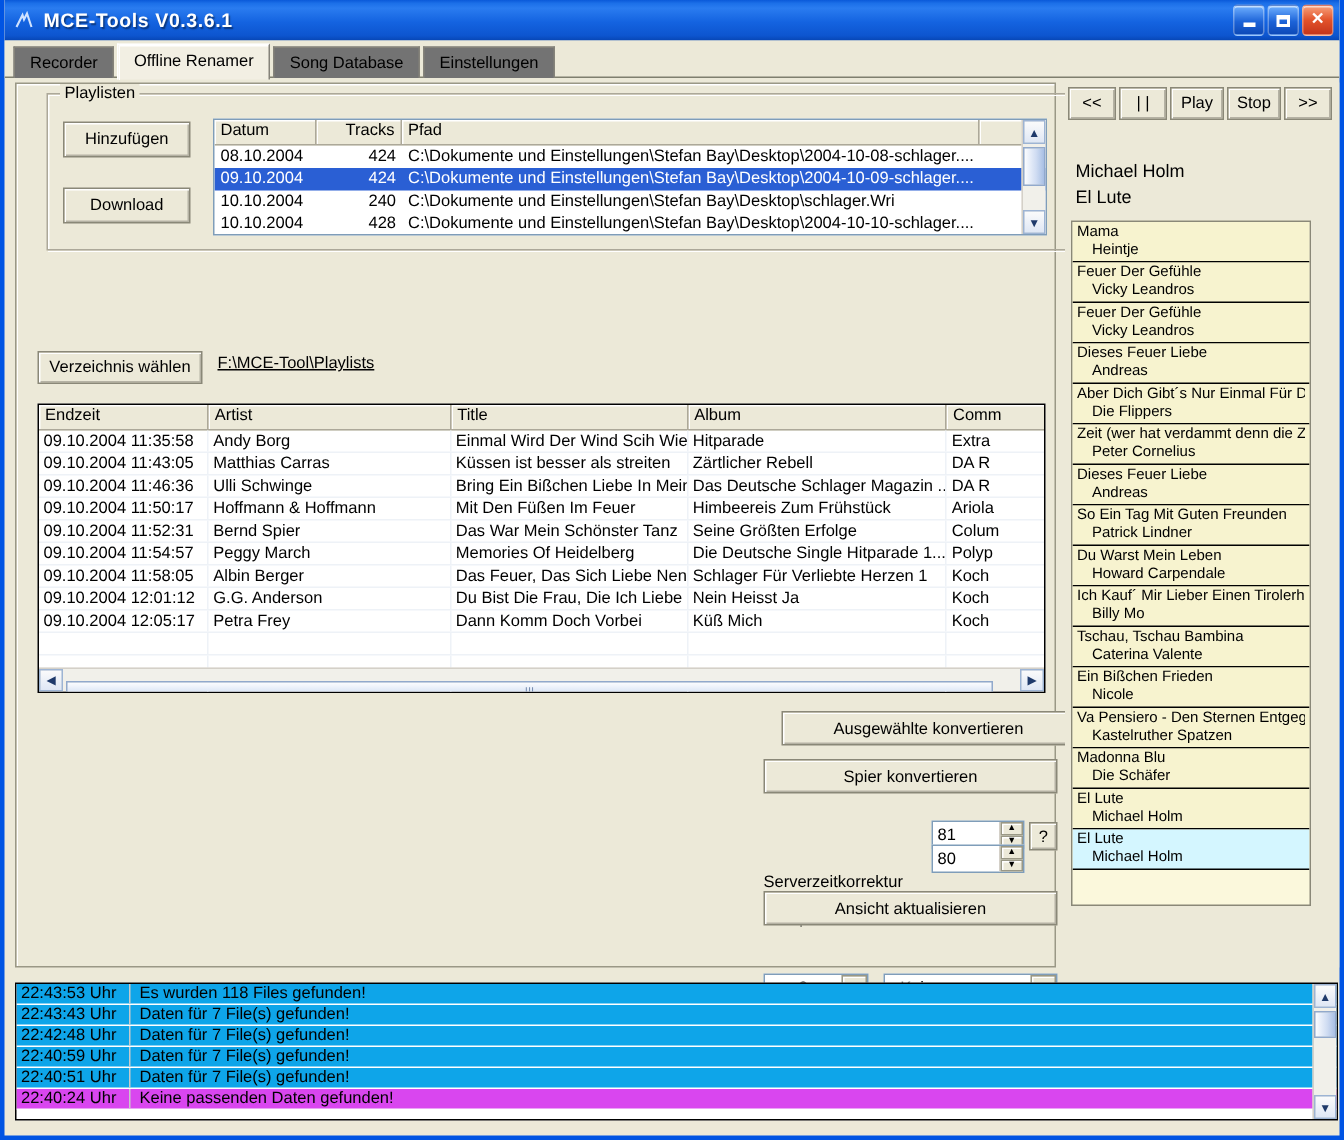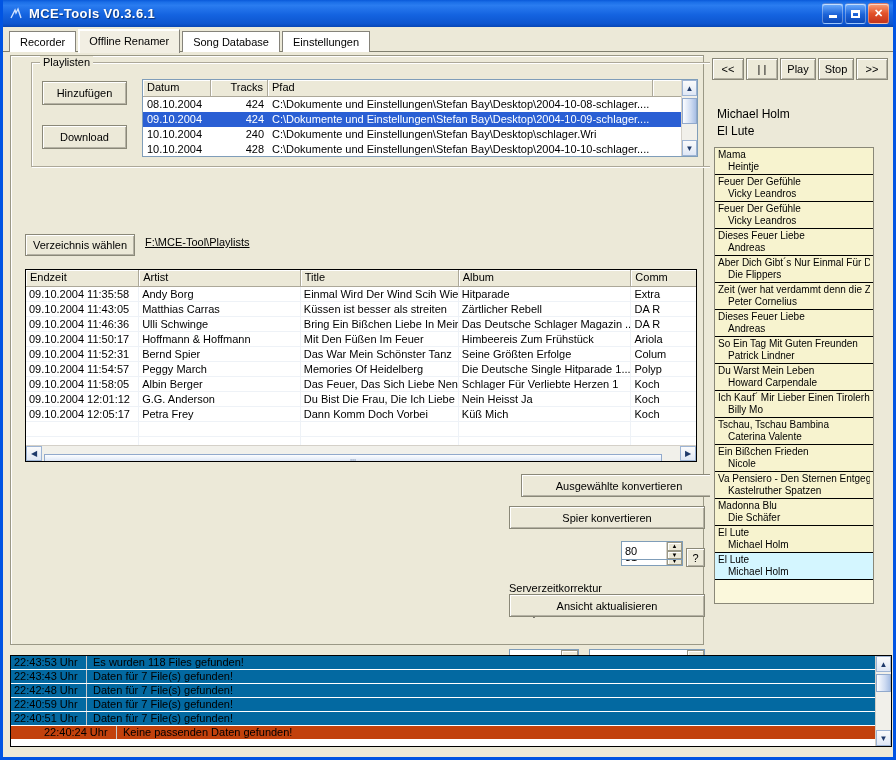--- a/index.html
+++ b/index.html
@@ -57,21 +57,21 @@
   .tabstrip {
     position: absolute; left: 0; top: 27px; width: 890px; height: 25px;
     background: #ece9d8;
     display: flex; align-items: flex-end;
     padding-left: 6px;
     border-bottom: 1px solid #7f7f6e;
   }
   .tab {
     height: 21px; line-height: 20px;
     padding: 0 10px;
-    background: #ffffff;
+    background: #737373;
     border: 1px solid #85837a;
     border-bottom: none;
     margin-right: 2px;
     font-size: 11px; color: #000;
     position: relative; top: 1px;
   }
   .tab.active {
     height: 24px; line-height: 22px;
     background: #f2efe3;
     border-color: #fff #85837a #f2efe3 #fff;
@@ -253,22 +253,22 @@
   .q-item.active { background: #d4f6ff; }
   .q-title { font-size: 10px; line-height: 12px; white-space: nowrap; overflow: hidden; }
   .q-artist { font-size: 10px; line-height: 12px; padding-left: 10px; white-space: nowrap; overflow: hidden; }
 
   
   .logbox {
     position: absolute; left: 7px; top: 655px; width: 882px; height: 92px;
     background: #fff; border: 1px solid #000; overflow: hidden;
   }
   .log-row { display: flex; height: 14px; line-height: 13px; font-size: 11px; border-bottom:1px solid #ffffff; }
-  .log-row.ok  { background: #0369a1; }
-  .log-row.err { background: #c2410c; padding-left: 30px; }
+  .log-row.ok  { background: #0ea5e9; }
+  .log-row.err { background: #d946ef; }
   .log-time { width: 76px; padding-left: 3px; border-right: 1px solid #c9c9c9; }
   .log-msg  { padding-left: 6px; }
   .log-vscroll { position:absolute; right:0; top:0; width:16px; bottom:0; background:#f1f0ea; border-left:1px solid #d4d0c8;}
   .log-vscroll .sb-btn { border:1px solid #9db4d4; }
   .log-vscroll .sb-bot { position:absolute; bottom:0; left:0; right:0; }
   .log-vscroll .sb-thumb2 { position:absolute; left:0; right:0; top:18px; height:18px;
     background: linear-gradient(90deg,#fcfdff,#cfdcf2 60%,#a8bfe4); border:1px solid #91a9cc;}
 </style>
 </head>
 <body>
@@ -464,21 +464,21 @@
     <div class="spin" style="left:610px; top:491px;">
       <span class="val">81</span>
       <span class="arrows">
         <span class="ar">▲</span>
         <span class="ar">▼</span>
       </span>
     </div>
     <div class="btn" id="btn-help">?</div>
 
     <div class="field-label" style="left:498px; top:518px;">Zeitspanne</div>
-    <div class="spin" style="left:610px; top:485px;gap:13px;">
+    <div class="spin" style="left:610px; top:507px;gap:13px;">
       <span class="val">80</span>
       <span class="arrows">
         <span class="ar">▲</span>
         <span class="ar">▼</span>
       </span>
     </div>
 
     <div class="btn" id="btn-refresh">Ansicht aktualisieren</div>
 
     <div class="field-label" style="left:500px; top:578px;">Dateiendung</div>

